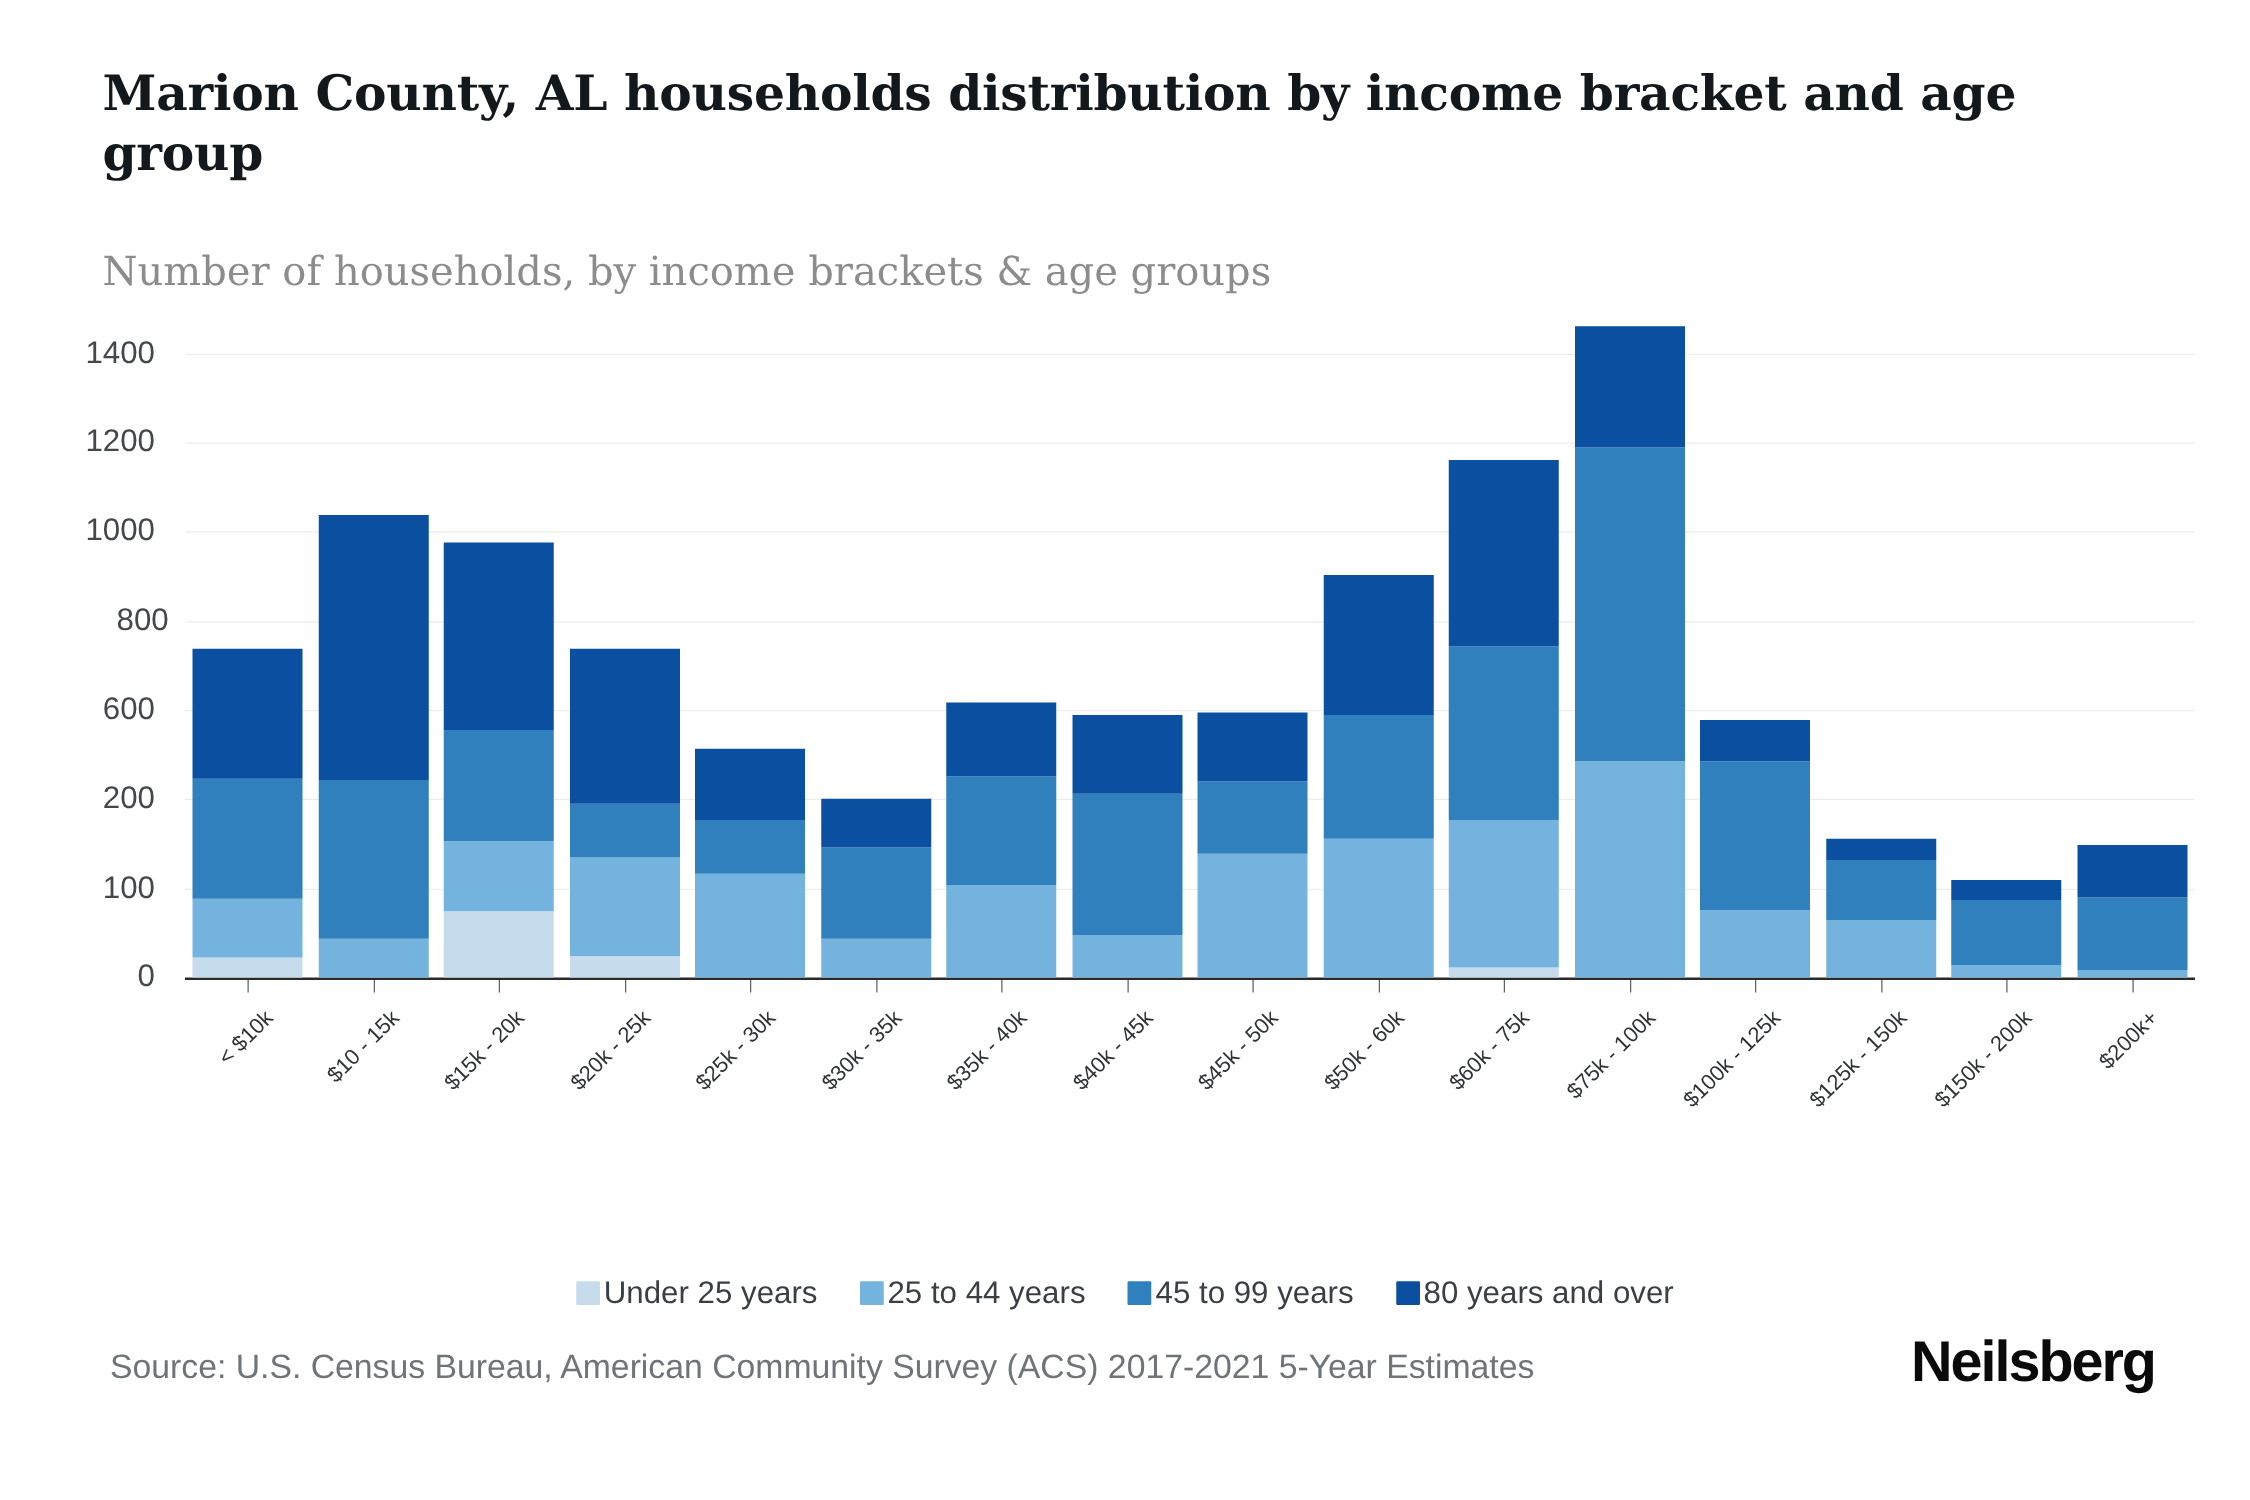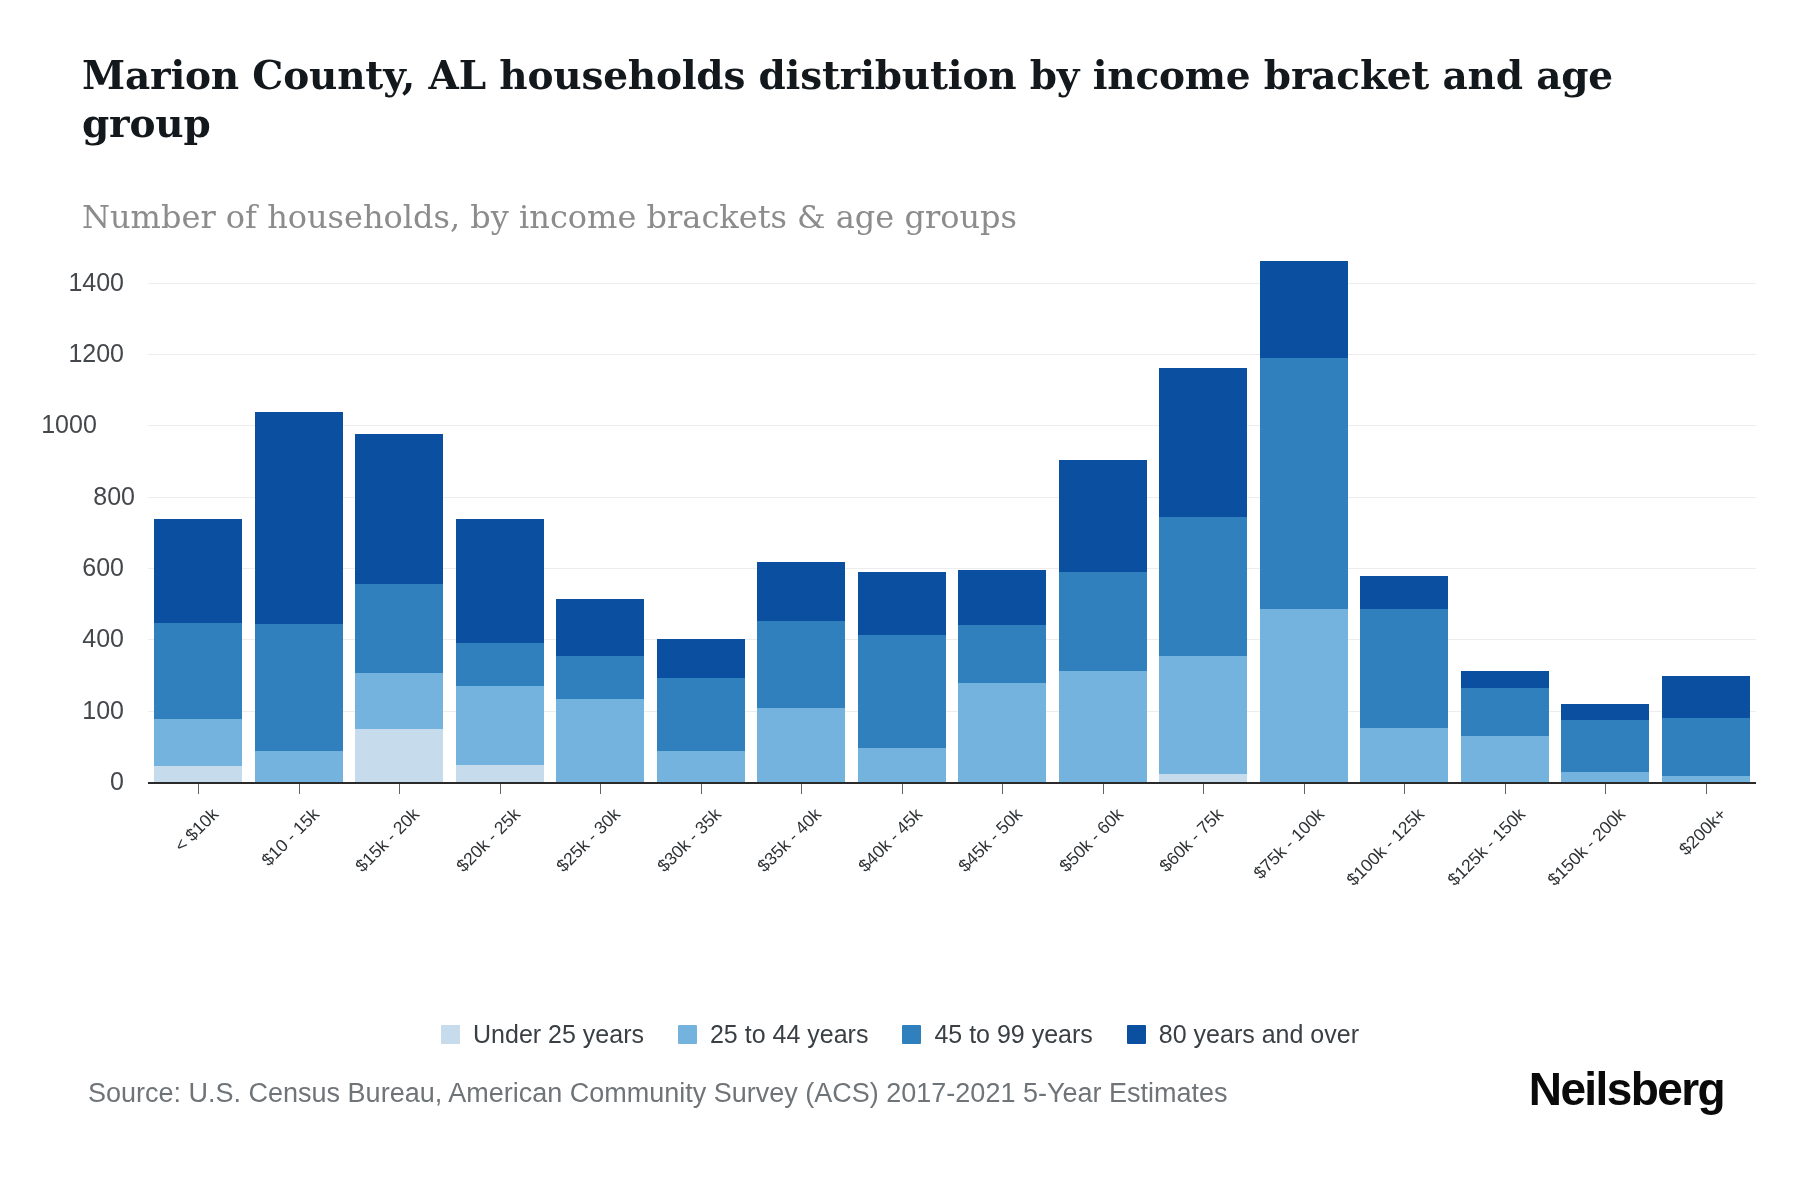--- a/index.html
+++ b/index.html
@@ -44,21 +44,21 @@
     transform-origin:right top;
     transform:rotate(-45deg);
     text-align:right;
   }
 
   
   .legend{
     position:absolute;left:0;top:1022px;width:1800px;
     display:flex;justify-content:center;align-items:center;gap:34px;
   }
-  .legend-item{display:flex;align-items:center;gap:13px;}
+  .legend-item{display:flex;align-items:center;gap:3px;}
   .swatch{width:19px;height:19px;border-radius:1px;display:block;}
   .legend-label{font-size:25px;color:#3a3f44;line-height:1;white-space:nowrap;}
 
   
   .source{
     position:absolute;left:88px;top:1078px;
     font-size:27px;color:#6f7478;white-space:nowrap;
   }
   .brand{
     position:absolute;right:76px;top:1062px;
@@ -72,27 +72,27 @@
 <div class="page">
 
   <div class="title">Marion County, AL households distribution by income bracket and age group</div>
   <div class="subtitle">Number of households, by income brackets &amp; age groups</div>
 
   <div class="plot" id="plot">
       <div class="ytick" style="left: 14px; top: 769px;">0</div>
       <div class="gridline" style="left: 148px; width: 1608px; top: 710.667px;"></div>
       <div class="ytick" style="left: 14px; top: 697.667px;">100</div>
       <div class="gridline" style="left: 148px; width: 1608px; top: 639.333px;"></div>
-      <div class="ytick" style="left: 14px; top: 626.333px;">400</div>
+      <div class="ytick" style="left: 14px; top: 626.333px;">200</div>
       <div class="gridline" style="left: 148px; width: 1608px; top: 568px;"></div>
       <div class="ytick" style="left: 14px; top: 555px;">600</div>
       <div class="gridline" style="left: 148px; width: 1608px; top: 496.667px;"></div>
       <div class="ytick" style="left: 25px; top: 483.667px;">800</div>
       <div class="gridline" style="left: 148px; width: 1608px; top: 425.333px;"></div>
-      <div class="ytick" style="left: 14px; top: 412.333px; text-align: center;">1000</div>
+      <div class="ytick" style="left: 14px; top: 412.333px;">1000</div>
       <div class="gridline" style="left: 148px; width: 1608px; top: 354px;"></div>
       <div class="ytick" style="left: 14px; top: 341px;">1200</div>
       <div class="gridline" style="left: 148px; width: 1608px; top: 282.667px;"></div>
       <div class="ytick" style="left: 14px; top: 269.667px;">1400</div>
       <div class="axisline" style="left: 148px; width: 1608px; top: 782px;"></div>
       <div class="xtickmark" style="left: 198px; top: 784px;"></div>
       <div class="bar" title="&lt; $10k: 738" style="left: 154.25px; width: 88px; bottom: 418px; height: 263.22px;">
         <div class="seg" title="Under 25 years — &lt; $10k: 44" style="background: rgb(198, 220, 237); height: 15.6933px; bottom: 0px;"></div>
         <div class="seg" title="25 to 44 years — &lt; $10k: 133" style="background: rgb(116, 179, 221); height: 47.4367px; bottom: 15.6933px;"></div>
         <div class="seg" title="45 to 64 years — &lt; $10k: 270" style="background: rgb(47, 128, 189); height: 96.3px; bottom: 63.13px;"></div>

